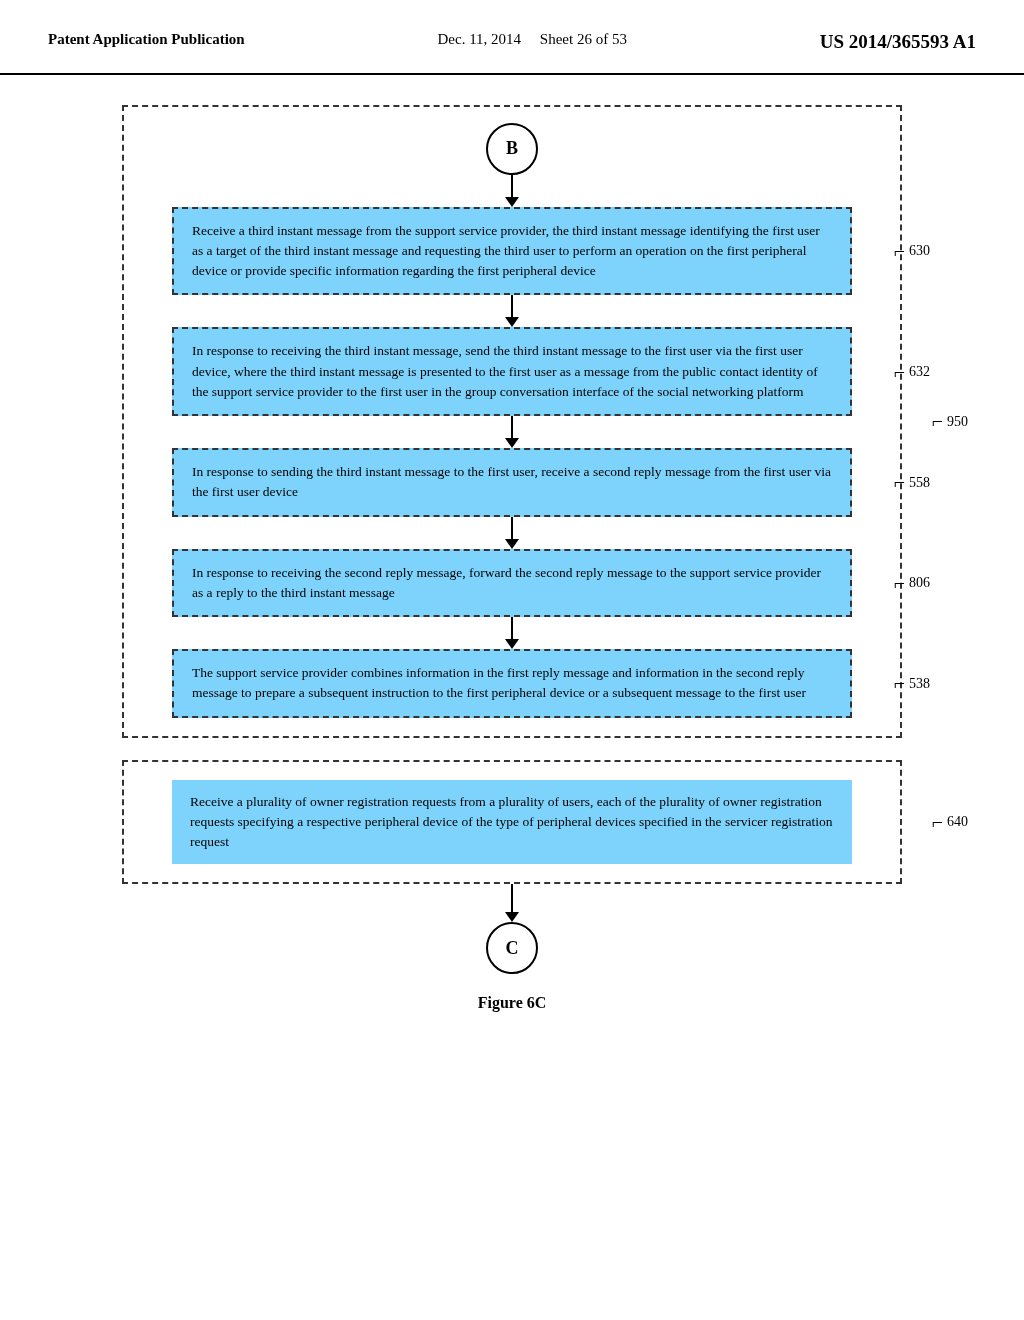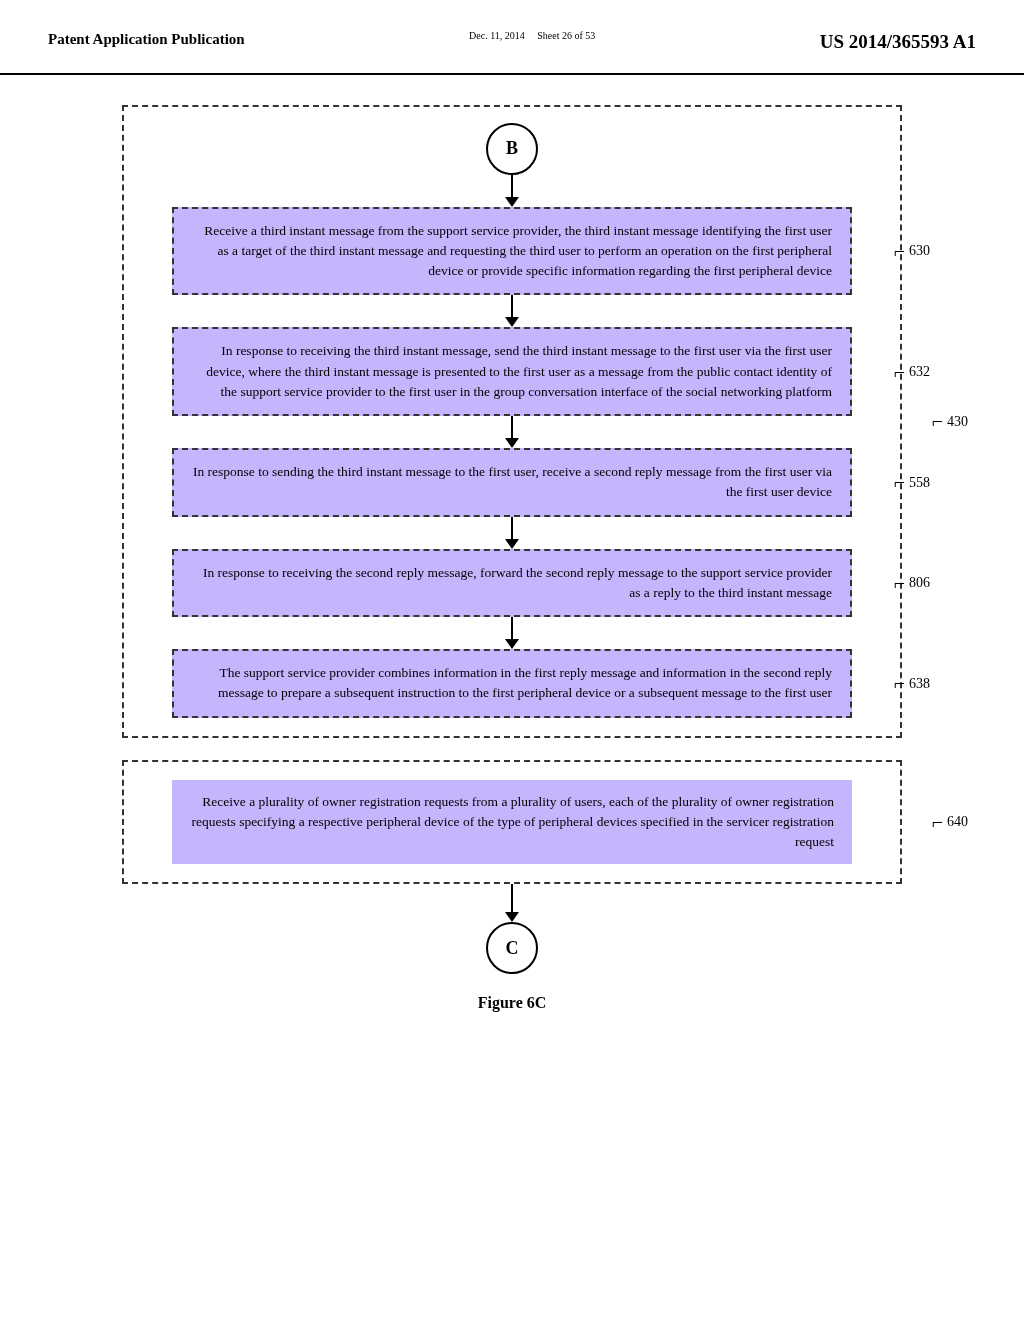--- a/index.html
+++ b/index.html
@@ -19,21 +19,21 @@
       align-items: flex-start;
       padding: 28px 48px 16px 48px;
       border-bottom: 2px solid #000;
     }
     .header-left {
       font-weight: bold;
       font-size: 15px;
       line-height: 1.5;
     }
     .header-center {
-      font-size: 10px;
+      font-size: 15px;
       text-align: center;
       line-height: 1.5;
     }
     .header-right {
       font-size: 19px;
       font-weight: bold;
       line-height: 1.5;
     }
 
     
@@ -97,24 +97,24 @@
       border-left: 7px solid transparent;
       border-right: 7px solid transparent;
       border-top: 10px solid #000;
     }
 
     
     .process-box {
       border: 2px dashed #333;
       width: 680px;
       padding: 12px 18px;
-      text-align: right;
+      text-align: left;
       font-size: 13.5px;
       line-height: 1.5;
-      background: #c4b5fd;
+      background: #7dd3fc;
       position: relative;
     }
 
     
     .ref-label {
       position: absolute;
       right: -80px;
       top: 50%;
       transform: translateY(-50%);
       display: flex;
@@ -244,30 +244,30 @@
       <div class="arrow-down">
         <div class="arrow-line"></div>
         <div class="arrow-head"></div>
       </div>
 
       <div class="box-row">
         <div class="process-box">
           <span>The support service provider combines information in the first reply message and information in the second reply message to prepare a subsequent instruction to the first peripheral device or a subsequent message to the first user</span>
           <div class="ref-label">
             <span class="ref-bracket">⌐</span>
-            <span>638</span>
+            <span>538</span>
           </div>
         </div>
       </div>
 
       <div class="group-bottom-pad"></div>
 
       <div style="position:absolute; right:-68px; top:50%; transform:translateY(-50%); font-size:14px; display:flex; align-items:center;">
         <span style="font-size:20px; margin-right:4px;">⌐</span>
-        <span>430</span>
+        <span>950</span>
       </div>
 
     </div>
 
     <div style="height:22px;"></div>
 
     <div class="outer-group" style="position:relative;">
       <div class="group-top-pad"></div>
       <div class="box-row">
         <div class="process-box" style="width:680px; border:none;">

